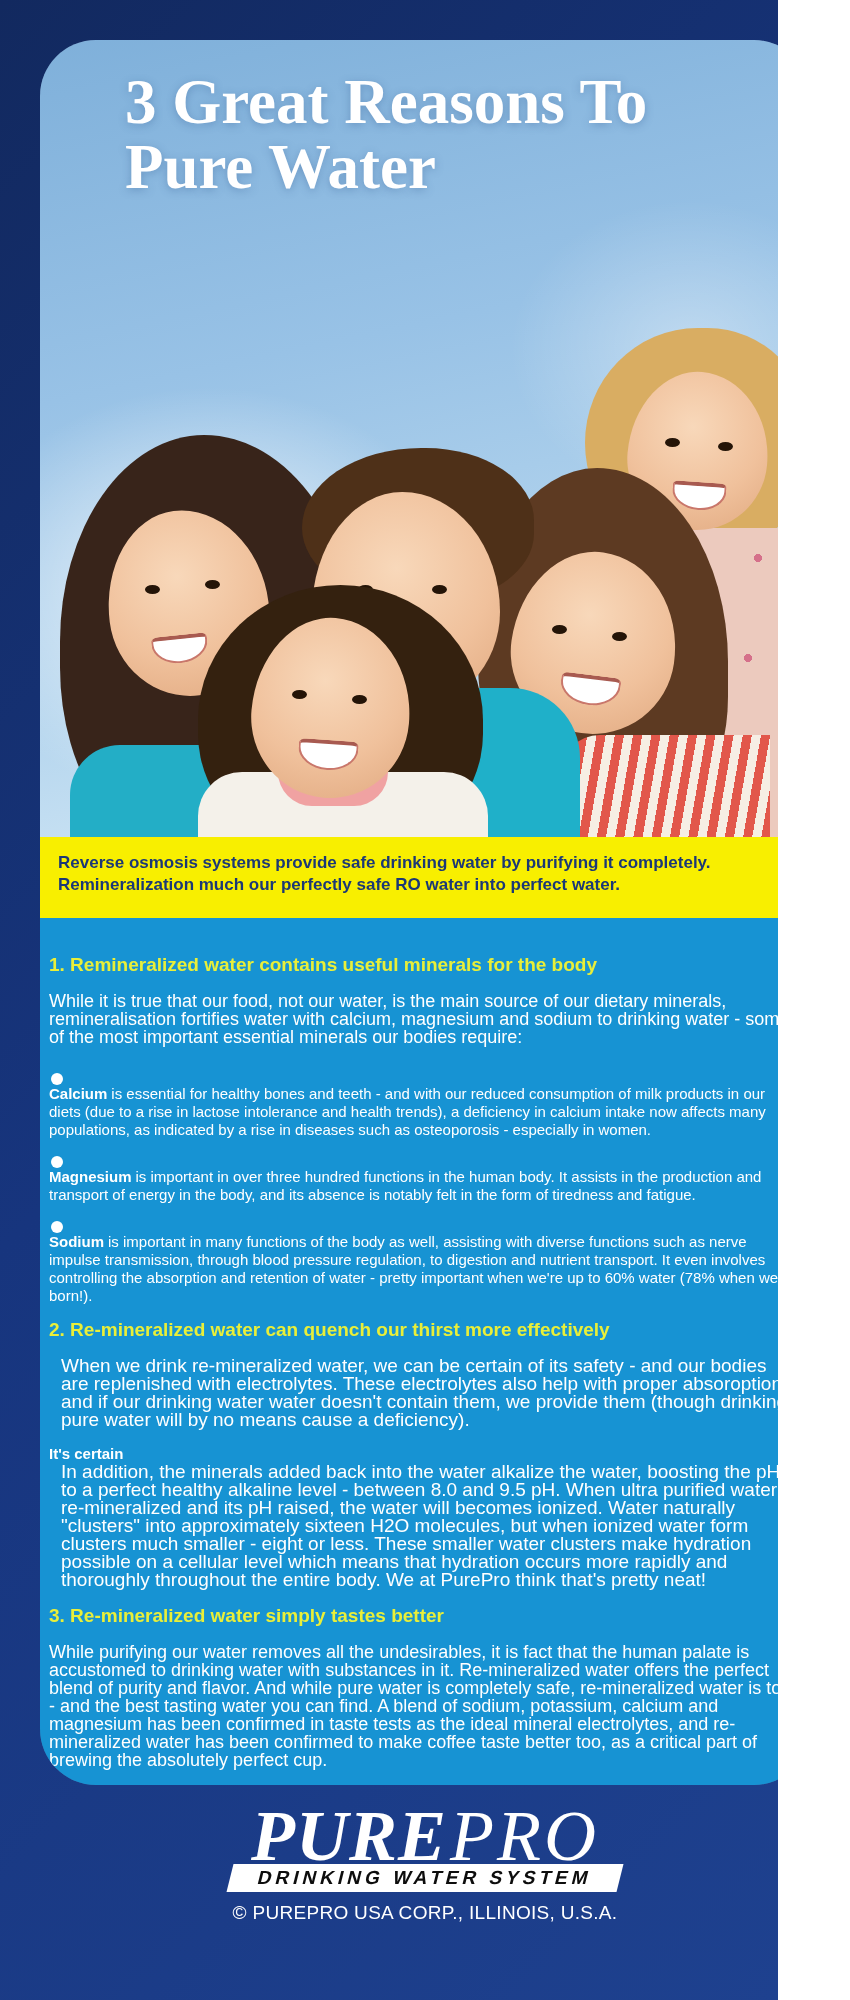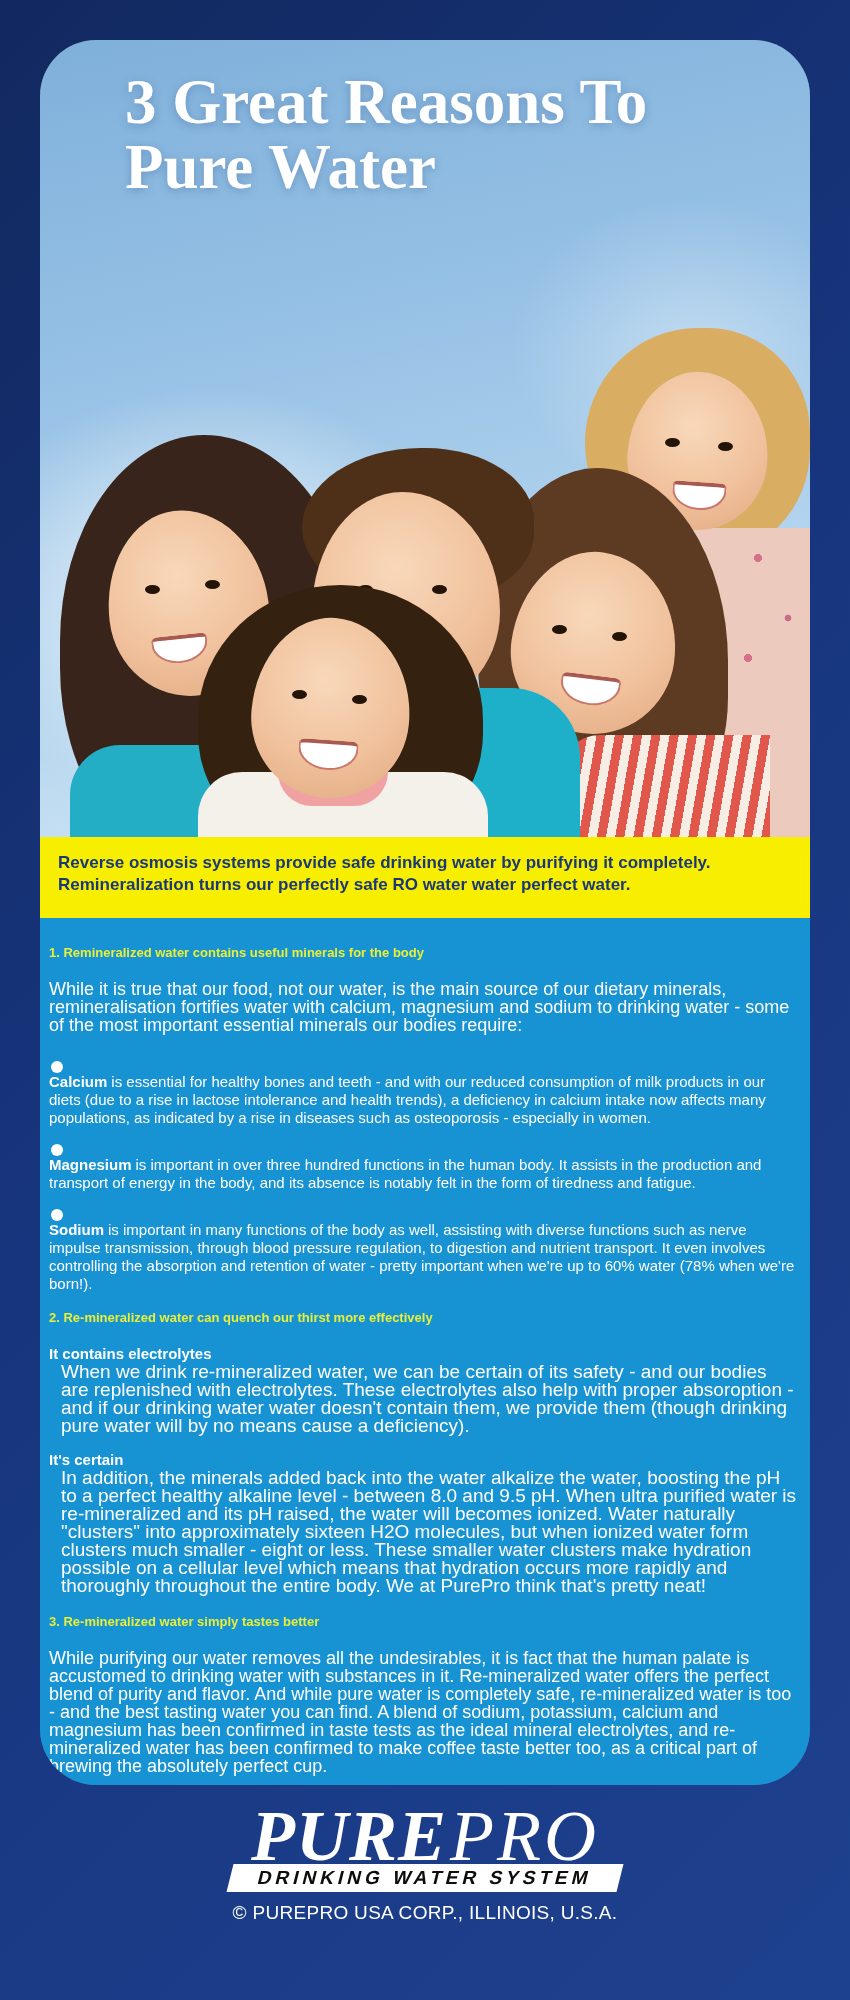--- a/index.html
+++ b/index.html
@@ -1,17 +1,17 @@
 <!DOCTYPE html>
 <html><head>
 <meta charset="utf-8">
 <style>
   html,body{margin:0;padding:0;}
   body{font-family:"Liberation Sans",sans-serif;}
-  #poster{position:relative;width:850px;height:2000px;overflow:hidden;
+  #poster{position:relative;width:778px;height:2000px;overflow:hidden;
     background:linear-gradient(135deg,#12295f 0%,#17357e 45%,#1e418f 100%);}
   
   .card{position:absolute;left:40px;top:40px;width:770px;height:1745px;border-radius:56px;
     overflow:hidden;box-shadow:inset 0 0 8px rgba(255,255,255,.35);}
   
   .photo{position:relative;height:797px;overflow:hidden;
     background:linear-gradient(168deg,#7fb0da 0%,#98c2e6 38%,#b6d6ee 72%,#d9ecf8 100%);}
   .glow{position:absolute;left:-90px;bottom:30px;width:520px;height:420px;
     background:radial-gradient(closest-side,rgba(255,255,255,.8),rgba(255,255,255,0));}
   .glow2{position:absolute;right:-60px;top:160px;width:360px;height:300px;
@@ -66,21 +66,21 @@
   .p3 .smile{left:258px;top:700px;width:56px;height:24px;transform:rotate(4deg);}
   .p3 .shirt{left:158px;top:732px;width:290px;height:70px;background:#f4f1ea;border-radius:44px 44px 0 0;}
   .p3 .collar{left:238px;top:732px;width:110px;height:34px;background:#f0a2a2;border-radius:0 0 50px 50px;}
   
   .banner{height:81px;background:#f8ef00;display:flex;flex-direction:column;justify-content:center;
     padding:0 20px 8px 18px;box-sizing:border-box;}
   .banner p{margin:0;color:#1b3876;font-weight:bold;font-size:17px;line-height:22px;}
   
   .content{background:#1793d3;height:867px;box-sizing:border-box;color:#fff;
     padding:24px 12px 0 9px;}
-  .section-heading{color:#e9ef39;font-size:13px;line-height:22px;font-weight:bold;margin:0 0 16px 0;}
+  .section-heading{color:#e9ef39;font-size:19px;line-height:22px;font-weight:bold;margin:12px 0 16px 0;}
   .sec2 .section-heading,.sec3 .section-heading{margin-top:14px;}
   .body-text{font-size:18px;line-height:18px;margin:0 0 20px 0;}
   .subheading{font-size:15px;line-height:18px;font-weight:bold;margin:0;}
   .sub-body{font-size:19px;line-height:18px;margin:0 0 16px 12px;}
   .bullets{list-style:none;margin:24px 0 6px 0;padding:0;}
   .bullets li{display:flex;margin-bottom:14px;flex-direction:column;}
   .dot{flex:0 0 12px;width:12px;height:12px;border-radius:50%;background:#fff;margin:3px 8px 0 2px;}
   .bullets p{margin:0;font-size:15px;line-height:18px;}
   .term{margin-right:4px;}
   
@@ -149,21 +149,21 @@
       </div>
 
       <h1 class="hero-title">
         <span>3 Great Reasons To</span>
         <span>Pure Water</span>
       </h1>
     </div>
 
     <div class="banner">
       <p>Reverse osmosis systems provide safe drinking water by purifying it completely.</p>
-      <p>Remineralization turns our perfectly safe RO water water perfect water.</p>
+      <p>Remineralization much our perfectly safe RO water into perfect water.</p>
     </div>
 
     <div class="content">
 
       <section class="sec1">
         <h2 class="section-heading">1. Remineralized water contains useful minerals for the body</h2>
         <p class="body-text">While it is true that our food, not our water, is the main source of our dietary minerals, remineralisation fortifies water with calcium, magnesium and sodium to drinking water - some of the most important essential minerals our bodies require:</p>
         <ul class="bullets">
           <li>
             <span class="dot"></span>
@@ -175,21 +175,20 @@
           </li>
           <li>
             <span class="dot"></span>
             <p><b class="term">Sodium</b><span>is important in many functions of the body as well, assisting with diverse functions such as nerve impulse transmission, through blood pressure regulation, to digestion and nutrient transport. It even involves controlling the absorption and retention of water - pretty important when we're up to 60% water (78% when we're born!).</span></p>
           </li>
         </ul>
       </section>
 
       <section class="sec2">
         <h2 class="section-heading">2. Re-mineralized water can quench our thirst more effectively</h2>
-        <p class="subheading">It contains electrolytes</p>
         <p class="sub-body">When we drink re-mineralized water, we can be certain of its safety - and our bodies are replenished with electrolytes. These electrolytes also help with proper absoroption - and if our drinking water water doesn't contain them, we provide them (though drinking pure water will by no means cause a deficiency).</p>
         <p class="subheading">It's certain</p>
         <p class="sub-body">In addition, the minerals added back into the water alkalize the water, boosting the pH to a perfect healthy alkaline level - between 8.0 and 9.5 pH. When ultra purified water is re-mineralized and its pH raised, the water will becomes ionized. Water naturally "clusters" into approximately sixteen H2O molecules, but when ionized water form clusters much smaller - eight or less. These smaller water clusters make hydration possible on a cellular level which means that hydration occurs more rapidly and thoroughly throughout the entire body. We at PurePro think that's pretty neat!</p>
       </section>
 
       <section class="sec3">
         <h2 class="section-heading">3. Re-mineralized water simply tastes better</h2>
         <p class="body-text">While purifying our water removes all the undesirables, it is fact that the human palate is accustomed to drinking water with substances in it. Re-mineralized water offers the perfect blend of purity and flavor. And while pure water is completely safe, re-mineralized water is too - and the best tasting water you can find. A blend of sodium, potassium, calcium and magnesium has been confirmed in taste tests as the ideal mineral electrolytes, and re-mineralized water has been confirmed to make coffee taste better too, as a critical part of brewing the absolutely perfect cup.</p>
       </section>
 

